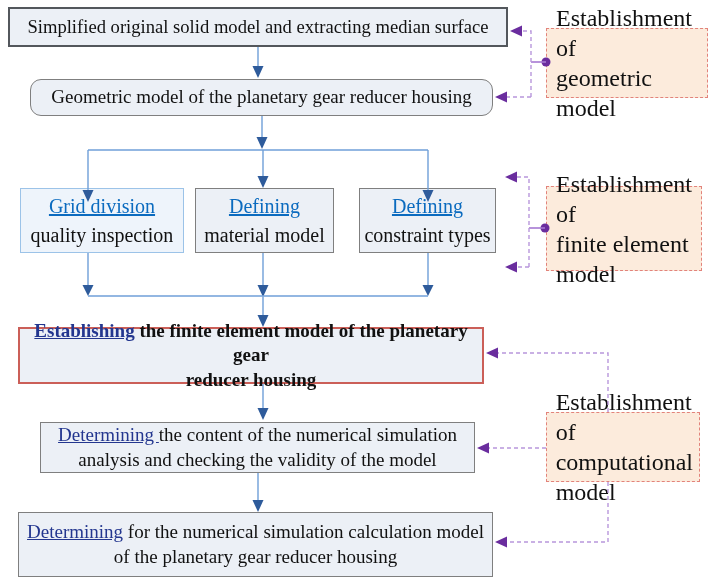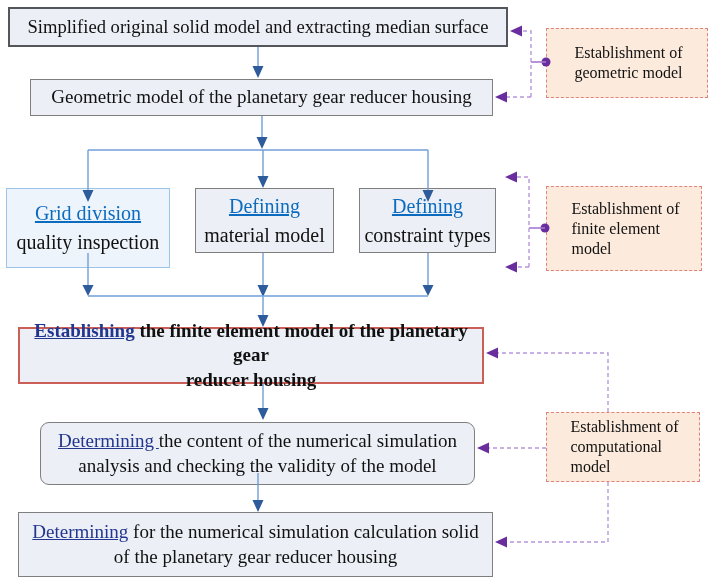--- a/index.html
+++ b/index.html
@@ -26,72 +26,72 @@
   .box.b1{border:2px solid var(--border-dark); white-space:nowrap; font-size:18.6px;}
   .box.b2{white-space:nowrap;}
   .box.trio{font-size:20px; line-height:1.45;}
   .box.bluebox{background:var(--box-bg-blue); border-color:var(--border-blue);}
   .box.redbox{border:2px solid var(--border-red);font-weight:bold;}
   .lead-blue{color:var(--link-blue); text-decoration:underline;}
   .lead-navy{color:var(--link-navy); text-decoration:underline;}
   .side{
     position:absolute; box-sizing:border-box; background:var(--side-bg);
     border:1.5px dashed var(--side-border);
-    display:flex; align-items:center; justify-content:center;
-    text-align:left; white-space:pre-line; font-size:16px; line-height:1.25;
+    display:flex; align-items:center; justify-content:flex-end;
+    text-align:left; white-space:pre-line; font-size:24px; line-height:1.25;
     padding:2px 6px 2px 9px;
   }
   svg.connectors{position:absolute; left:0; top:0; width:710px; height:581px; pointer-events:none;}
   .cline{stroke:var(--arrow-blue-line); stroke-width:1.4; fill:none;}
   .chead{fill:var(--arrow-blue-head); stroke:none;}
   .pline{stroke:var(--purple-light); stroke-width:1.4; fill:none; stroke-dasharray:4 3;}
   .pseg{stroke:var(--purple-mid); stroke-width:1.6; fill:none;}
   .phead{fill:var(--purple-dark); stroke:none;}
   .pdot{fill:var(--purple-dark); stroke:none;}
 </style>
 </head>
 <body>
 
 <div class="stage">
 
   <div class="box b1" style="left:8px; top:7px; width:500px; height:40px;">
     <span>Simplified original solid model and extracting median surface</span>
   </div>
 
-  <div class="box b2" style="left:30px; top:79px; width:463px; height:37px;">
+  <div class="box b2" style="left:30px; top:79px; width:463px; height:37px;border-radius:11px;">
     <span>Geometric model of the planetary gear reducer housing</span>
   </div>
 
-  <div class="box trio bluebox" style="left:6px; top:188px; width:164px; height:80px;">
+  <div class="box trio bluebox" style="left:20px; top:188px; width:164px; height:65px;">
     <span><span class="lead-blue">Grid division</span><span>
 quality inspection</span></span>
   </div>
 
   <div class="box trio" style="left:195px; top:188px; width:139px; height:65px;">
     <span><span class="lead-blue">Defining</span><span>
 material model</span></span>
   </div>
 
   <div class="box trio" style="left:359px; top:188px; width:137px; height:65px;">
     <span><span class="lead-blue">Defining</span><span>
 constraint types</span></span>
   </div>
 
   <div class="box redbox" style="left:18px; top:327px; width:466px; height:57px;">
     <span><span class="lead-navy">Establishing</span><span> the finite element model of the planetary gear
 reducer housing</span></span>
   </div>
 
-  <div class="box" style="left:40px; top:422px; width:435px; height:63px;border-radius:9px;">
+  <div class="box" style="left:40px; top:422px; width:435px; height:51px;">
     <span><span class="lead-navy">Determining </span><span>the content of the numerical simulation
 analysis and checking the validity of the model</span></span>
   </div>
 
   <div class="box" style="left:18px; top:512px; width:475px; height:65px;">
-    <span><span class="lead-navy">Determining</span><span> for the numerical simulation calculation solid
+    <span><span class="lead-navy">Determining</span><span> for the numerical simulation calculation model
 of the planetary gear reducer housing</span></span>
   </div>
 
   <div class="side" style="left:546px; top:28px; width:162px; height:70px;">
     <span>Establishment of
 geometric model</span>
   </div>
 
   <div class="side" style="left:546px; top:186px; width:156px; height:85px;">
     <span>Establishment of

